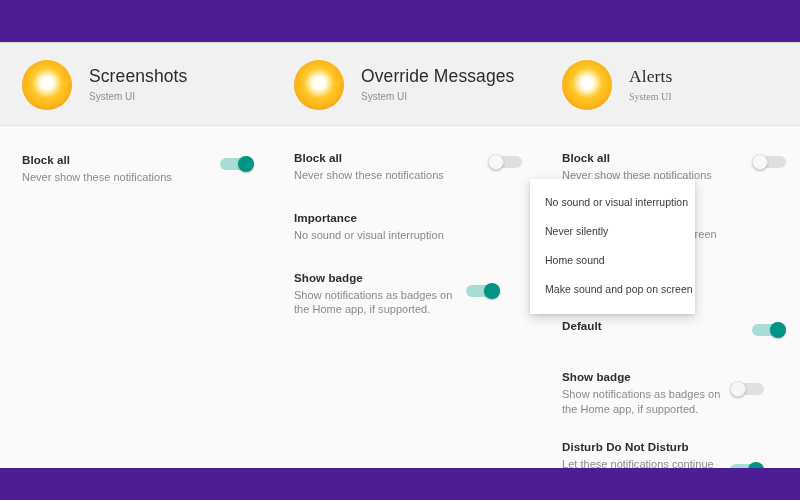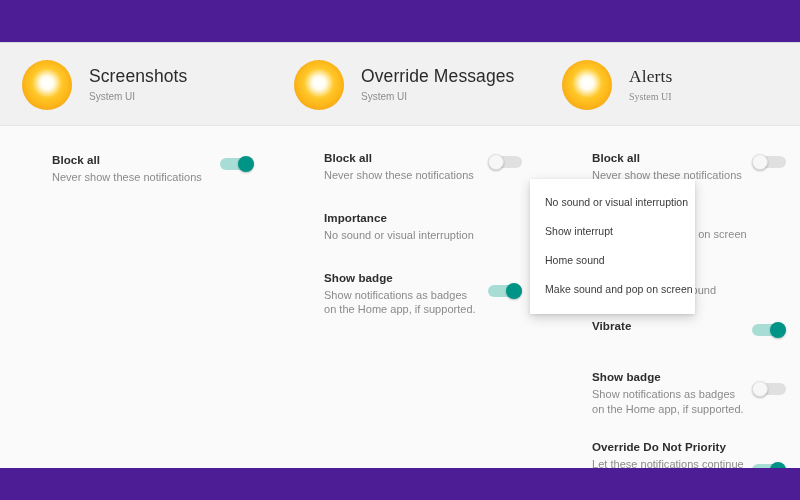--- a/index.html
+++ b/index.html
@@ -89,21 +89,21 @@
     padding-top: 13px;
   }
   .row {
     position: relative;
     display: flex;
     align-items: flex-start;
     padding: 0 14px 0 22px;
     min-height: 30px;
   }
   .col-1 .row, .col-2 .row { padding-left: 26px; }
-  .row-text { flex: 1 1 auto; padding-right: 8px; margin-left: 30px; }
+  .row-text { flex: 1 1 auto; padding-right: 8px; }
   .row-title {
     font-size: 11.6px;
     font-weight: bold;
     color: #2d2d2d;
     line-height: 1.2;
     letter-spacing: .05px;
   }
   .row-sub {
     font-size: 11px;
     color: #8a8a8a;
@@ -261,21 +261,21 @@
 
           <div class="row" style="margin-top:24px;">
             <div class="row-text">
               <div class="row-title">Sound</div>
               <div class="row-sub">Default notification sound</div>
             </div>
           </div>
 
           <div class="row" style="margin-top:22px;">
             <div class="row-text">
-              <div class="row-title">Vibrate</div>
+              <div class="row-title">Default</div>
               <div class="row-sub"></div>
             </div>
             <div class="toggle on">
               <span class="track"></span>
               <span class="knob"></span>
             </div>
           </div>
 
           <div class="row" style="margin-top:21px;">
             <div class="row-text" style="max-width:168px;">
@@ -283,36 +283,36 @@
               <div class="row-sub">Show notifications as badges on the Home app, if supported.</div>
             </div>
             <div class="toggle off" style="margin-top:11px;">
               <span class="track"></span>
               <span class="knob"></span>
             </div>
           </div>
 
           <div class="row" style="margin-top:24px;">
             <div class="row-text" style="max-width:168px;">
-              <div class="row-title">Override Do Not Priority</div>
+              <div class="row-title">Disturb Do Not Disturb</div>
               <div class="row-sub">Let these notifications continue to interrupt when Do Not Disturb is set to Priority Only</div>
             </div>
             <div class="toggle on" style="margin-top:22px;">
               <span class="track"></span>
               <span class="knob"></span>
             </div>
           </div>
 
         </div>
       </div>
 
     </div>
 
     <div class="dropdown">
       <div class="dd-item">No sound or visual interruption</div>
-      <div class="dd-item">Show interrupt</div>
+      <div class="dd-item">Never silently</div>
       <div class="dd-item">Home sound</div>
       <div class="dd-item">Make sound and pop on screen</div>
     </div>
 
   </div>
 
 </div>
 
 </body></html>

